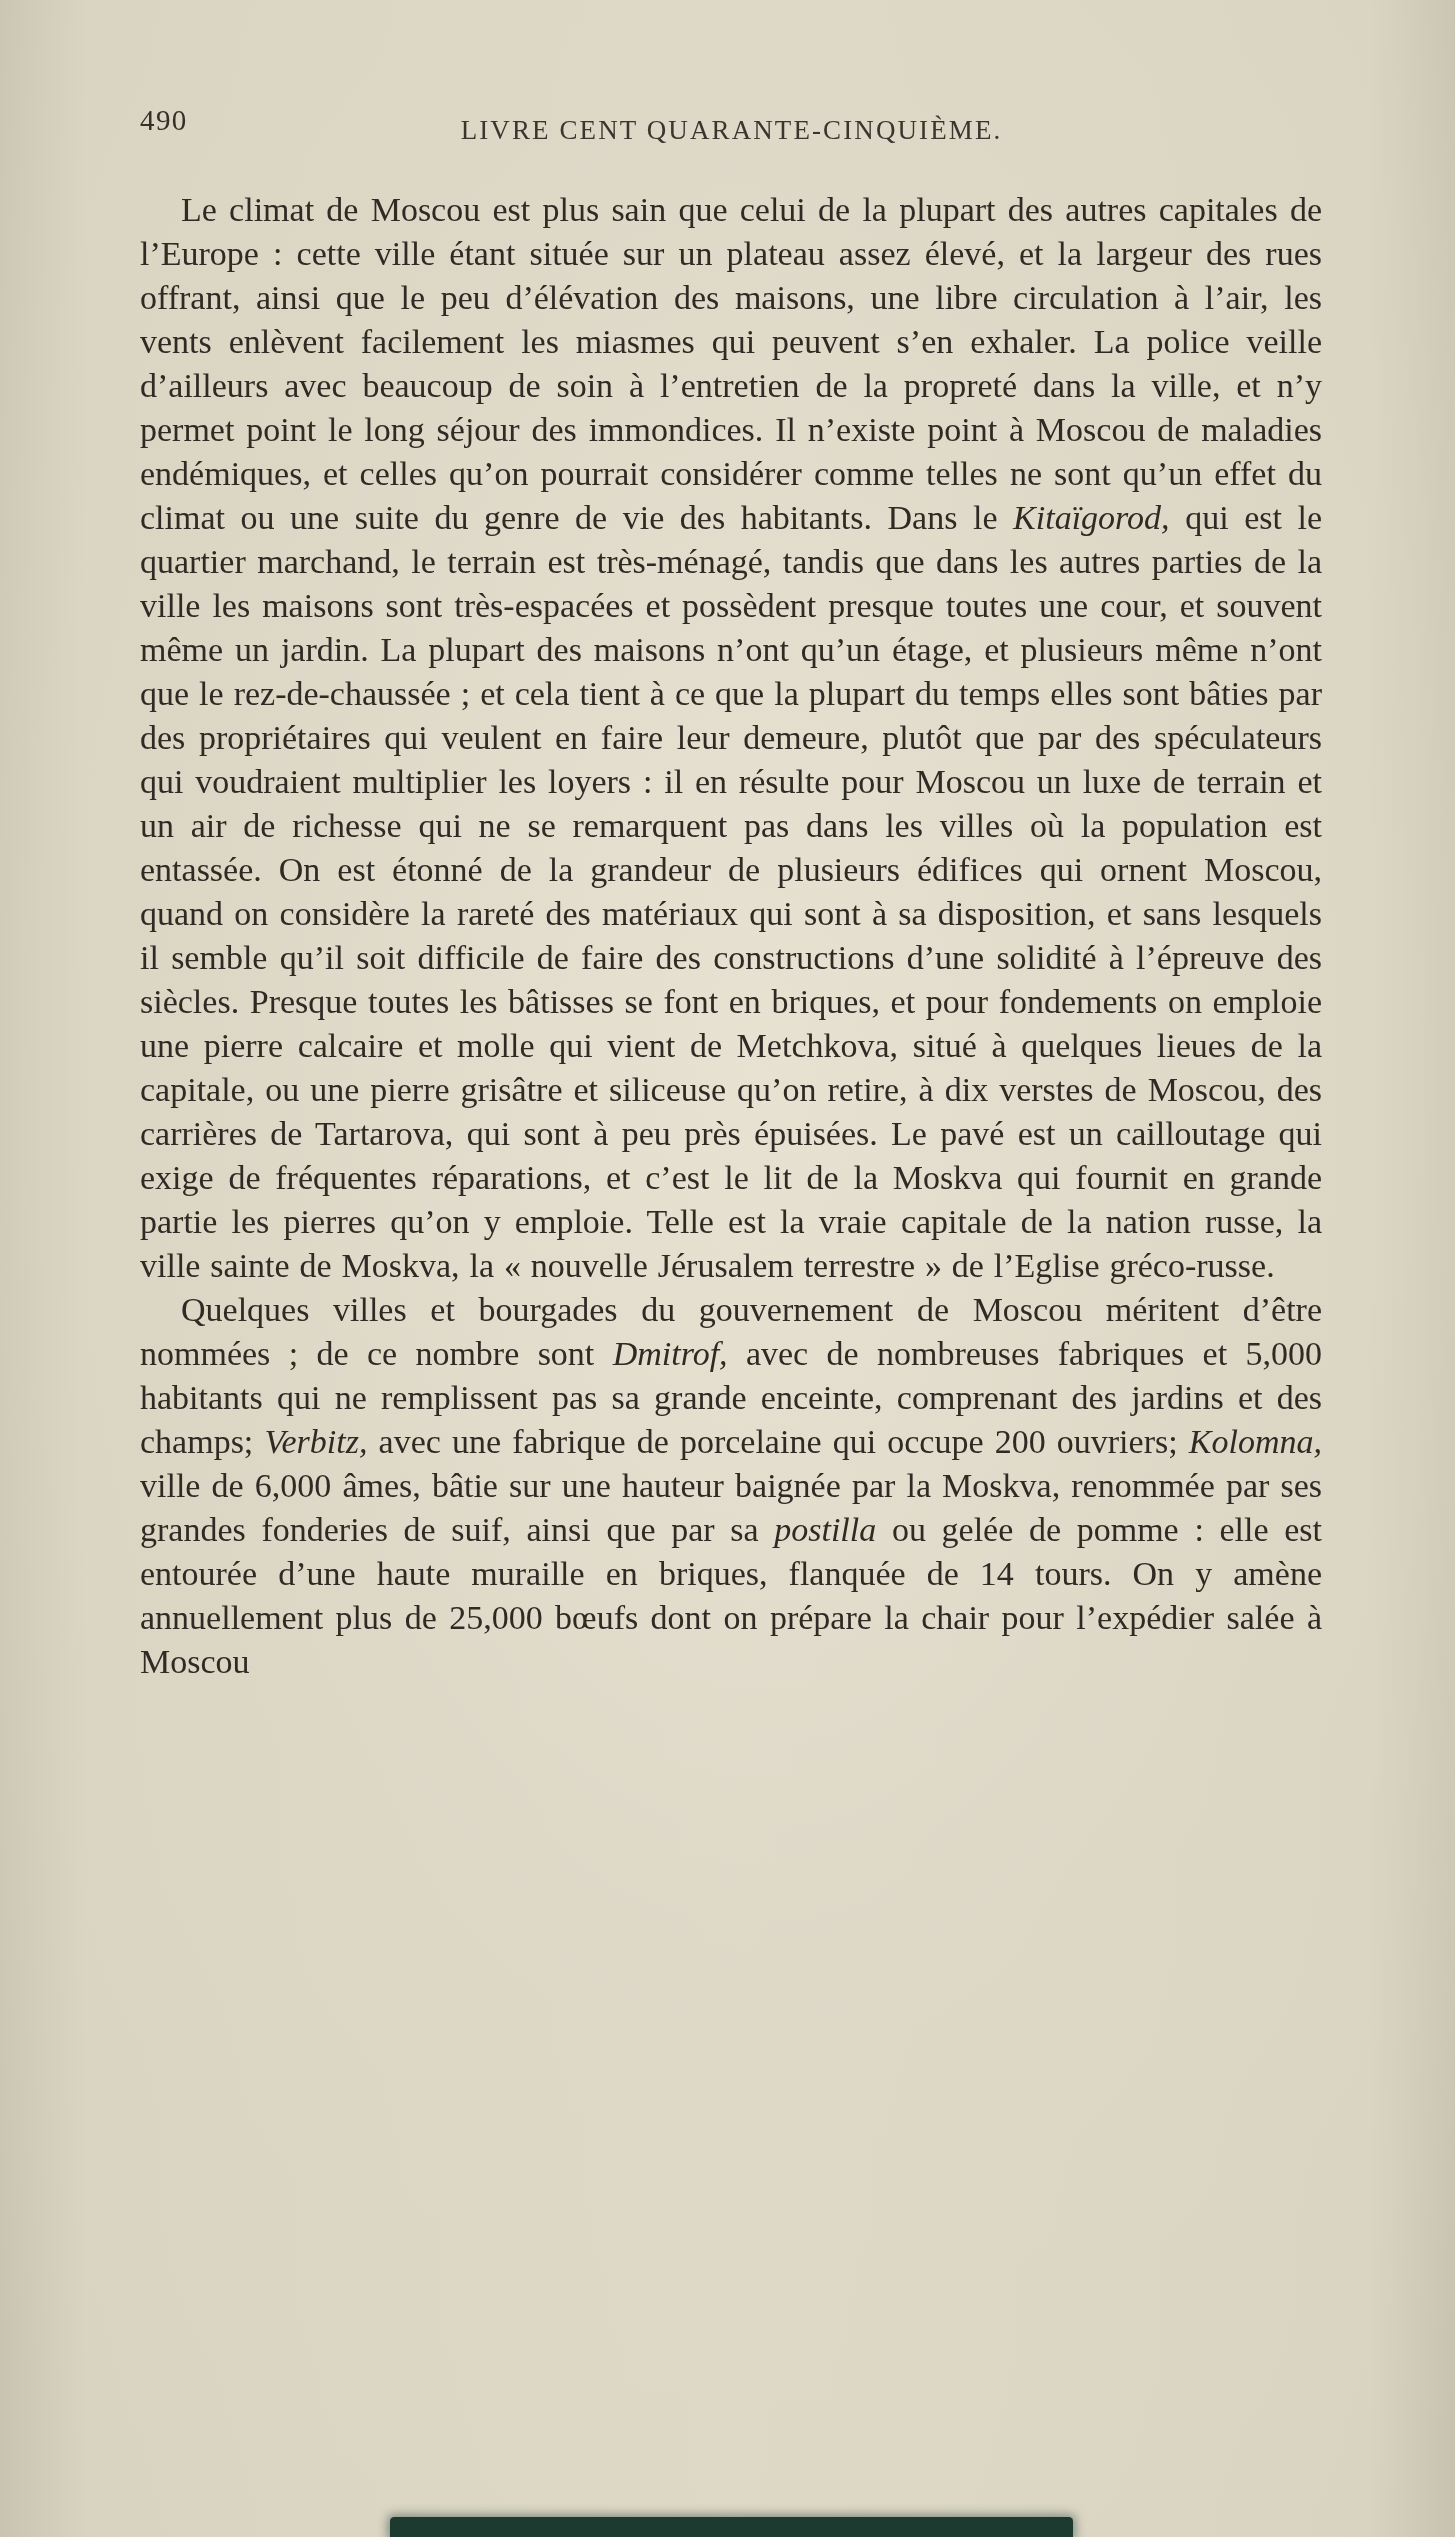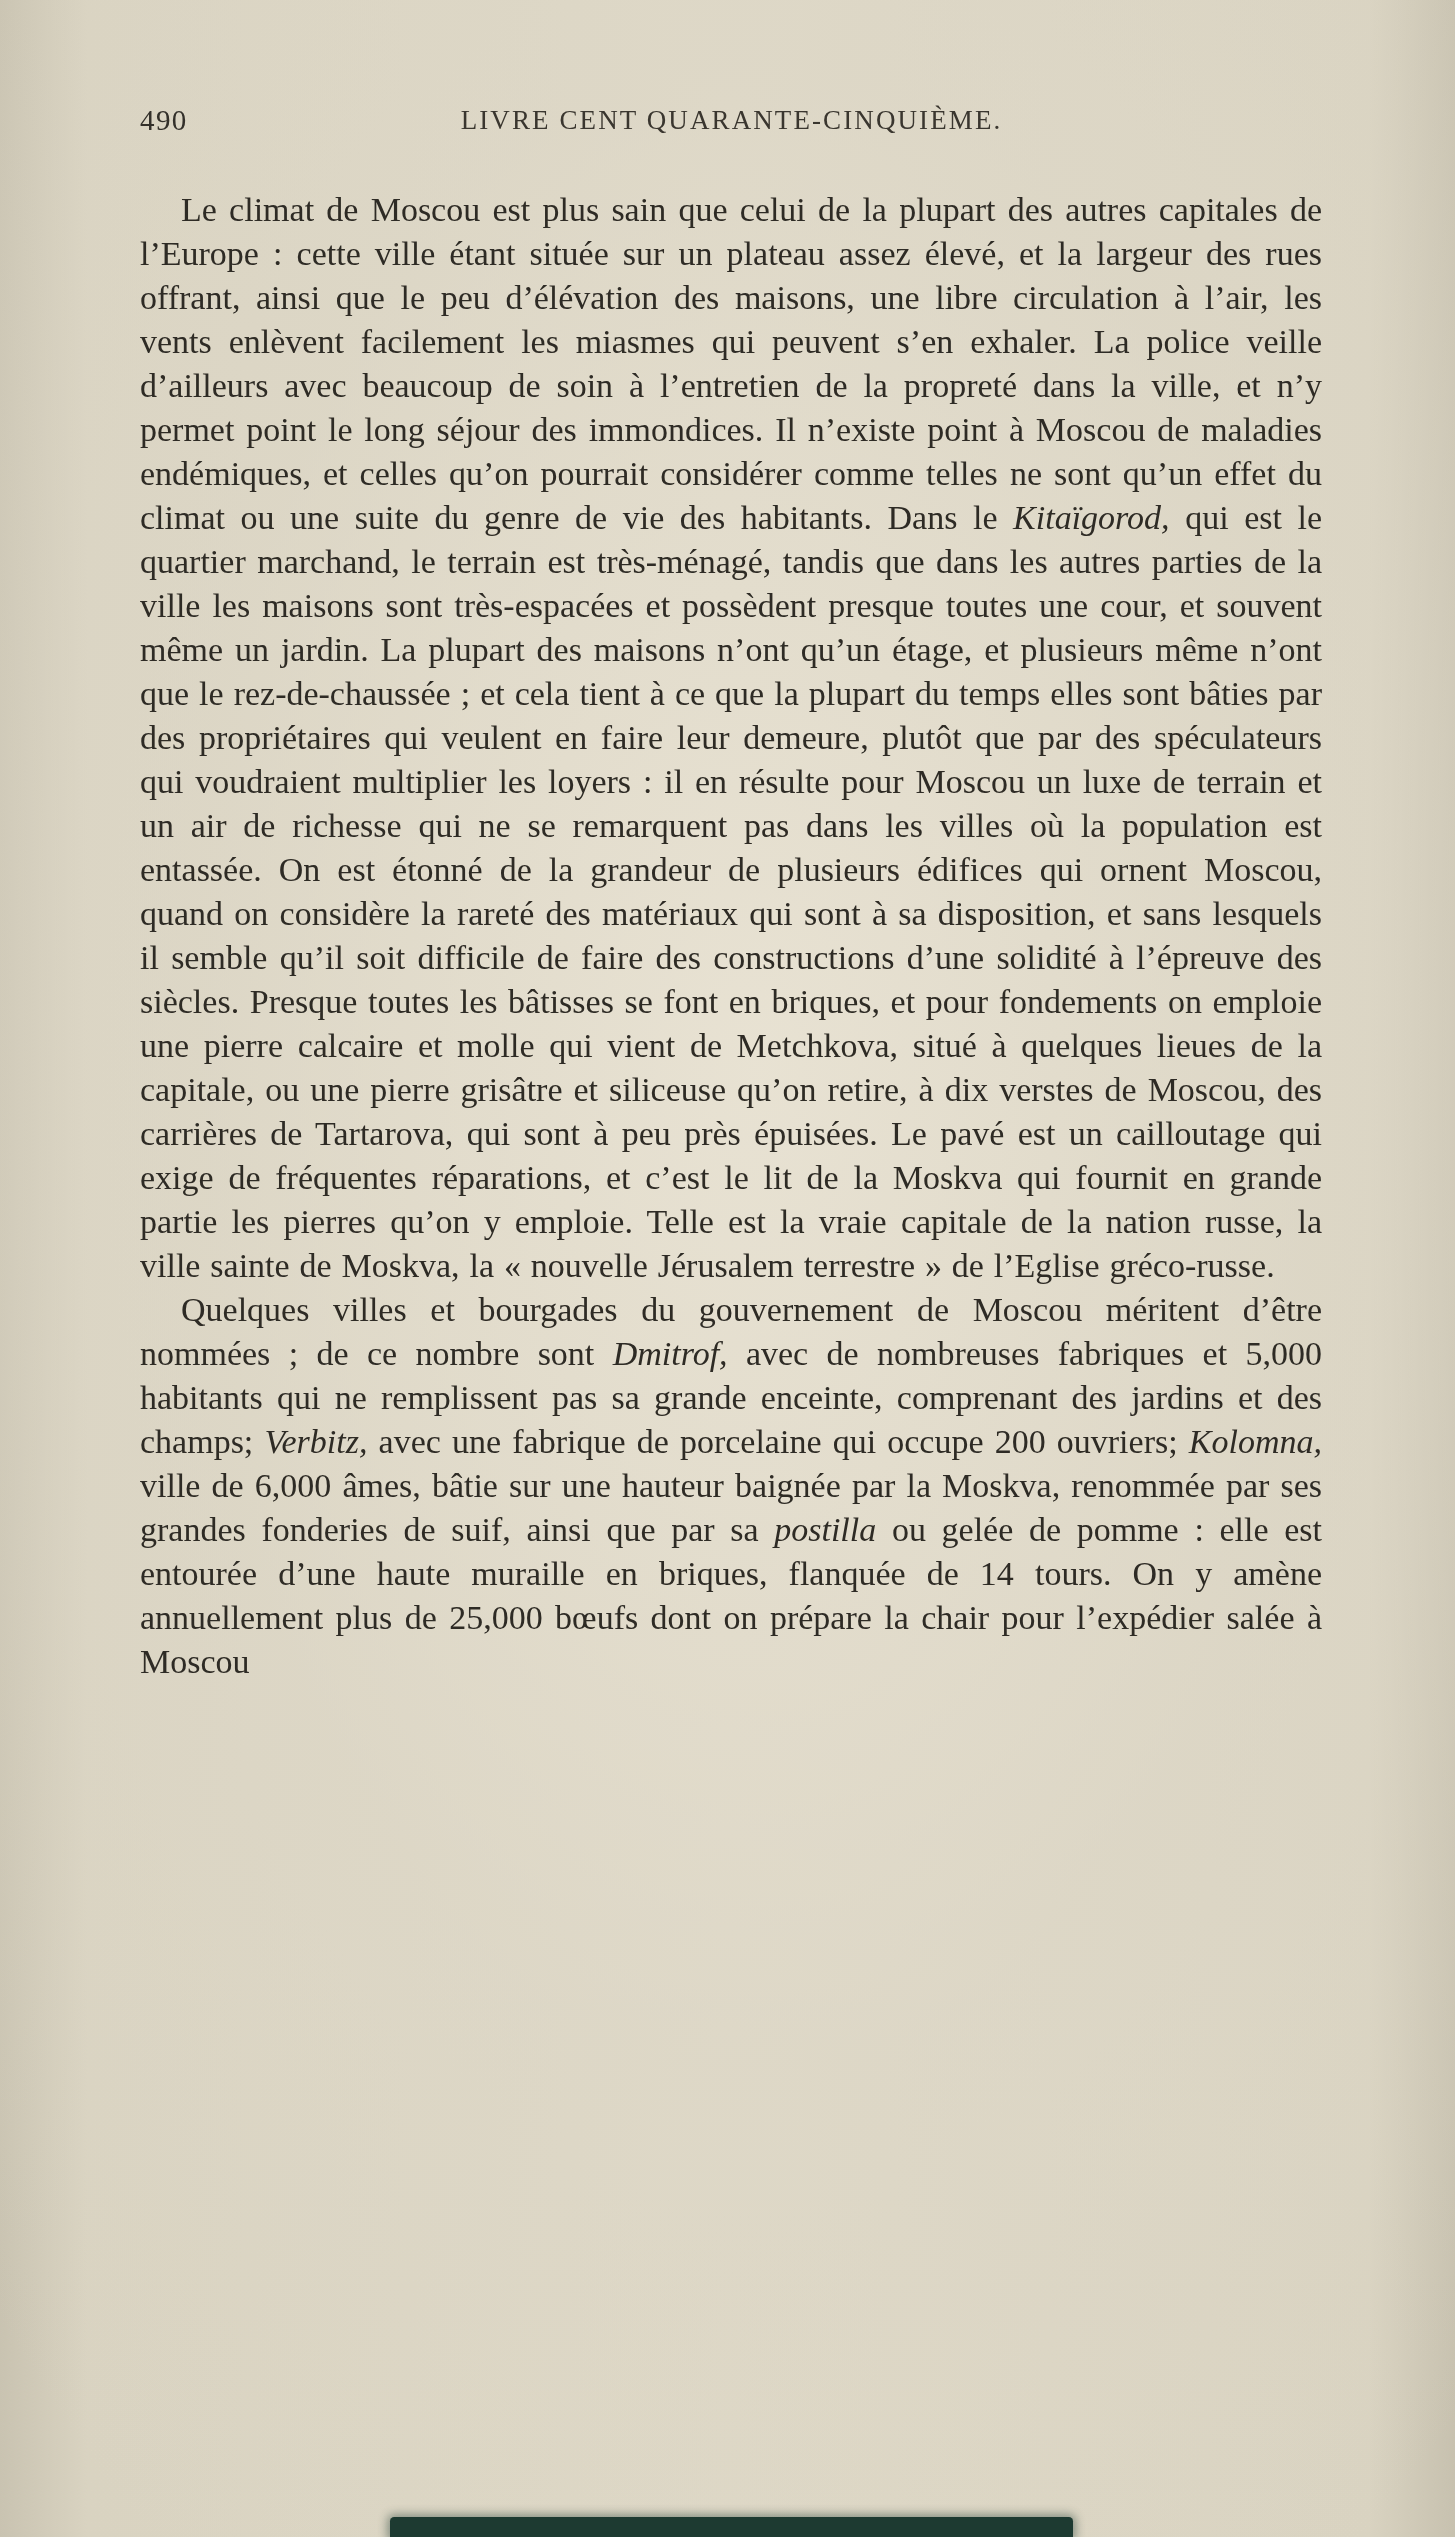--- a/index.html
+++ b/index.html
@@ -35,21 +35,21 @@
     left: 0;
     top: 0;
     font-size: 29px;
     letter-spacing: 1.4px;
     color: #33302a;
   }
   .head-title {
     position: absolute;
     left: 0;
     right: 0;
-    top: 1px;
+    top: 11px;
     text-align: center;
     font-size: 27px;
     letter-spacing: 2.1px;
     color: #3a362f;
   }
   .text-block {
     width: 1182px;
   }
   .para {
     margin: 0;

